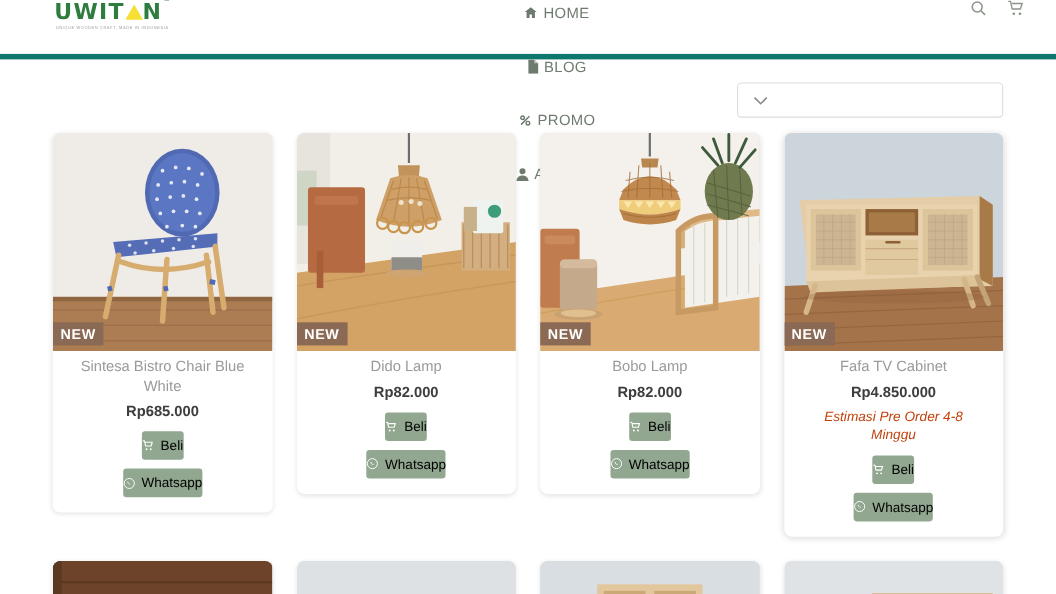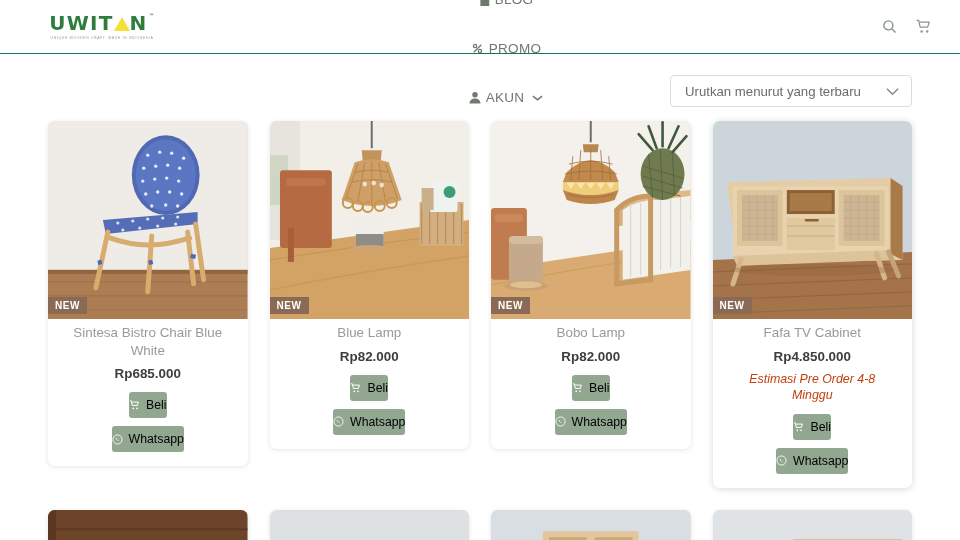--- a/index.html
+++ b/index.html
@@ -14,23 +14,23 @@
     font-family: "Liberation Sans", sans-serif;
     background: #ffffff;
     color: #555;
     -webkit-font-smoothing: antialiased;
   }
 
   
   .header {
     height: 54px;
     background: #ffffff;
-    border-bottom: 1px solid #0f766e;
-    display: flex;
-    align-items: center;
+    border-bottom: 5px solid #0f766e;
+    display: flex;
+    align-items: flex-start;
     padding: 0 28px 0 42px;
     position: relative;
   }
 
   .logo-block {
     display: flex;
     flex-direction: column;
     align-items: center;
     width: 120px;
     flex: 0 0 auto;
@@ -167,21 +167,21 @@
     background: #e8e6e2;
   }
   .thumb svg { display: block; width: 100%; height: 100%; }
 
   .badge-new {
     position: absolute;
     left: 0;
     bottom: 5px;
     background: #8a6a55;
     color: #ffffff;
-    font-size: 10px;
+    font-size: 13px;
     font-weight: bold;
     letter-spacing: 0.6px;
     padding: 3px 7px 3px 7px;
   }
 
   .card-body {
     padding: 5px 15px 0 15px;
     text-align: center;
     display: flex;
     flex-direction: column;
@@ -304,21 +304,20 @@
           <circle cx="9" cy="20" r="1.9"></circle>
           <circle cx="18" cy="20" r="1.9"></circle>
         </svg>
     </span>
   </div>
 
 </div>
 
 <div class="toolbar">
   <div class="sort-select">
-    <span>Urutkan menurut yang terbaru</span>
     <span>
       <svg width="13" height="9" viewBox="0 0 14 9" fill="none" stroke="#8a8a8a" stroke-width="1.6">
           <path d="M1 1.5l6 6 6-6"></path>
         </svg>
     </span>
   </div>
 </div>
 
 <div class="grid">
 
@@ -448,21 +447,21 @@
         <g stroke="#b98f5c" stroke-width="1.2">
             <path d="M152 84v40M160 84v40M168 84v40M176 84v40M184 84v40M192 84v40"></path>
           </g>
         <rect x="160" y="62" width="28" height="30" fill="#eef3ef" rx="2"></rect>
         <circle cx="180" cy="72" r="6" fill="#3f9c78"></circle>
         <rect x="152" y="68" width="12" height="22" fill="#c8b089"></rect>
       </svg>
       <span class="badge-new">NEW</span>
     </div>
     <div class="card-body">
-      <div class="p-title">Blue Lamp</div>
+      <div class="p-title">Dido Lamp</div>
       <div class="p-price">Rp82.000</div>
       <button class="btn">
         <span class="bico">
           <svg width="11" height="10" viewBox="0 0 24 24" fill="#fff">
               <path d="M1 2h3.4l2.4 11h12l2.6-8H6.3" stroke="#fff" stroke-width="2.4" fill="none" stroke-linejoin="round"></path>
               <circle cx="9" cy="20" r="2.1"></circle>
               <circle cx="18" cy="20" r="2.1"></circle>
             </svg>
         </span>
         <span>Beli</span>

